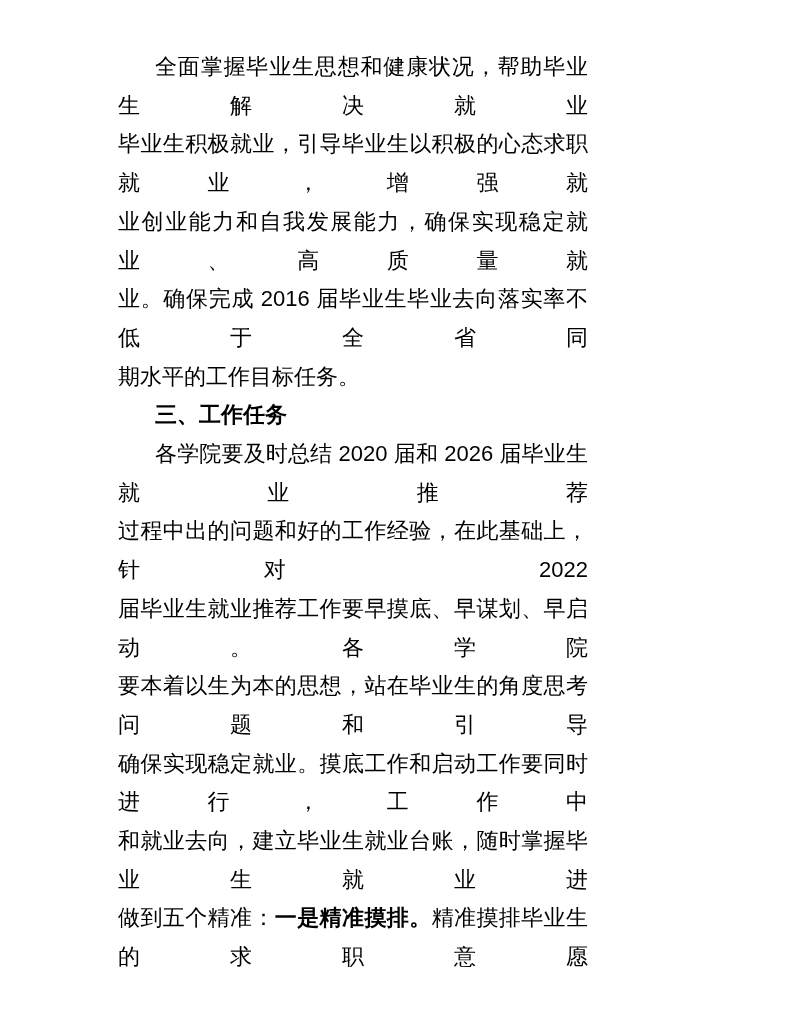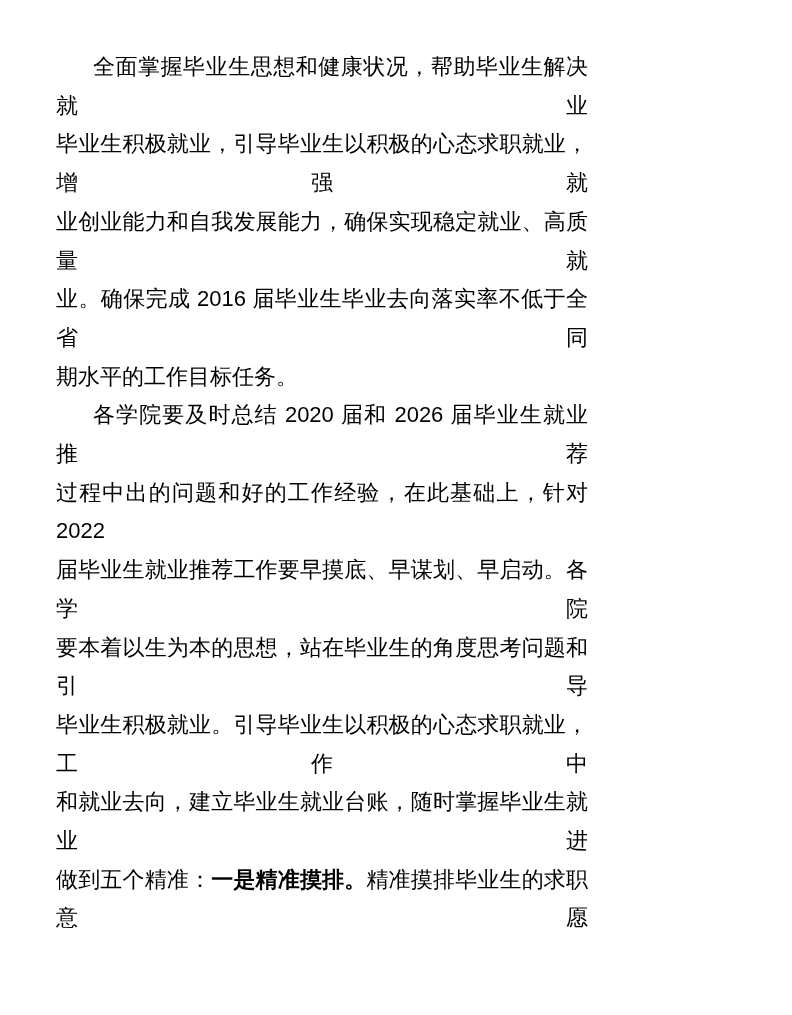--- a/index.html
+++ b/index.html
@@ -11,21 +11,21 @@
     width: 792px;
     height: 1015px;
     overflow: hidden;
     color: #000000;
     font-family: "Liberation Sans", "DejaVu Sans", sans-serif;
   }
   .doc {
     box-sizing: border-box;
     width: 708px;
     height: 1015px;
-    padding: 48px 120px 0 56px;
+    padding: 48px 120px 0 118px;
     background: #ffffff;
   }
   .ln {
     font-size: 22px;
     line-height: 38.7px;
     white-space: nowrap;
     letter-spacing: 0;
   }
   
   .j {
@@ -42,26 +42,27 @@
 <body>
 
 <div class="doc">
 
   <div class="ln j ind">全面掌握毕业生思想和健康状况，帮助毕业生解决就业</div>
   <div class="ln j">毕业生积极就业，引导毕业生以积极的心态求职就业，增强就</div>
   <div class="ln j">业创业能力和自我发展能力，确保实现稳定就业、高质量就</div>
   <div class="ln j">业。确保完成 2016 届毕业生毕业去向落实率不低于全省同</div>
   <div class="ln">期水平的工作目标任务。</div>
 
+  <div class="ln hd ind">三、工作任务</div>
 
   <div class="ln j ind">各学院要及时总结 2020 届和 2026 届毕业生就业推荐</div>
   <div class="ln j">过程中出的问题和好的工作经验，在此基础上，针对 2022</div>
   <div class="ln j">届毕业生就业推荐工作要早摸底、早谋划、早启动。各学院</div>
   <div class="ln j">要本着以生为本的思想，站在毕业生的角度思考问题和引导</div>
-  <div class="ln j">毕业生积极就业。引导毕业生以积极的心态求职就业，工作中</div>
+  <div class="ln j">确保实现稳定就业。摸底工作和启动工作要同时进行，工作中</div>
 
   <div class="ln j">和就业去向，建立毕业生就业台账，随时掌握毕业生就业进</div>
 
   <div class="ln j">
     <span>做到五个精准：</span><span class="bold-run">一是精准摸排。</span><span>精准摸排毕业生的求职意愿</span>
   </div>
 
 </div>
 
 </body></html>

